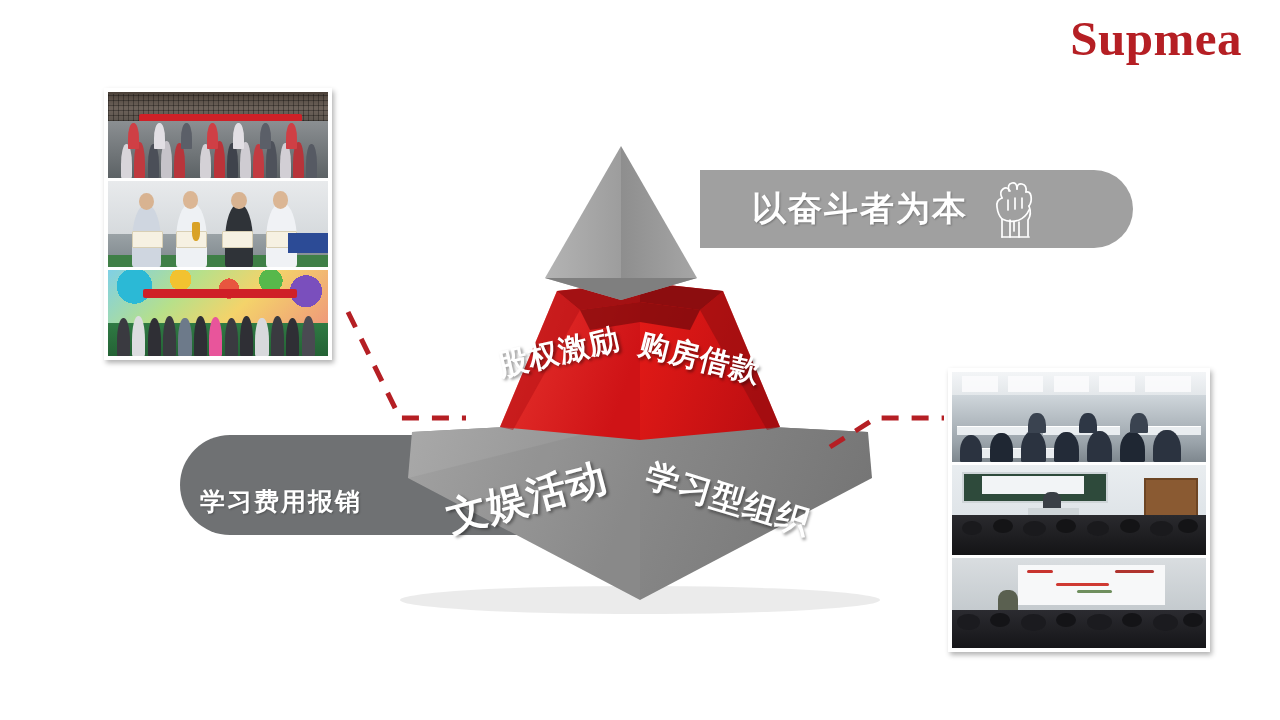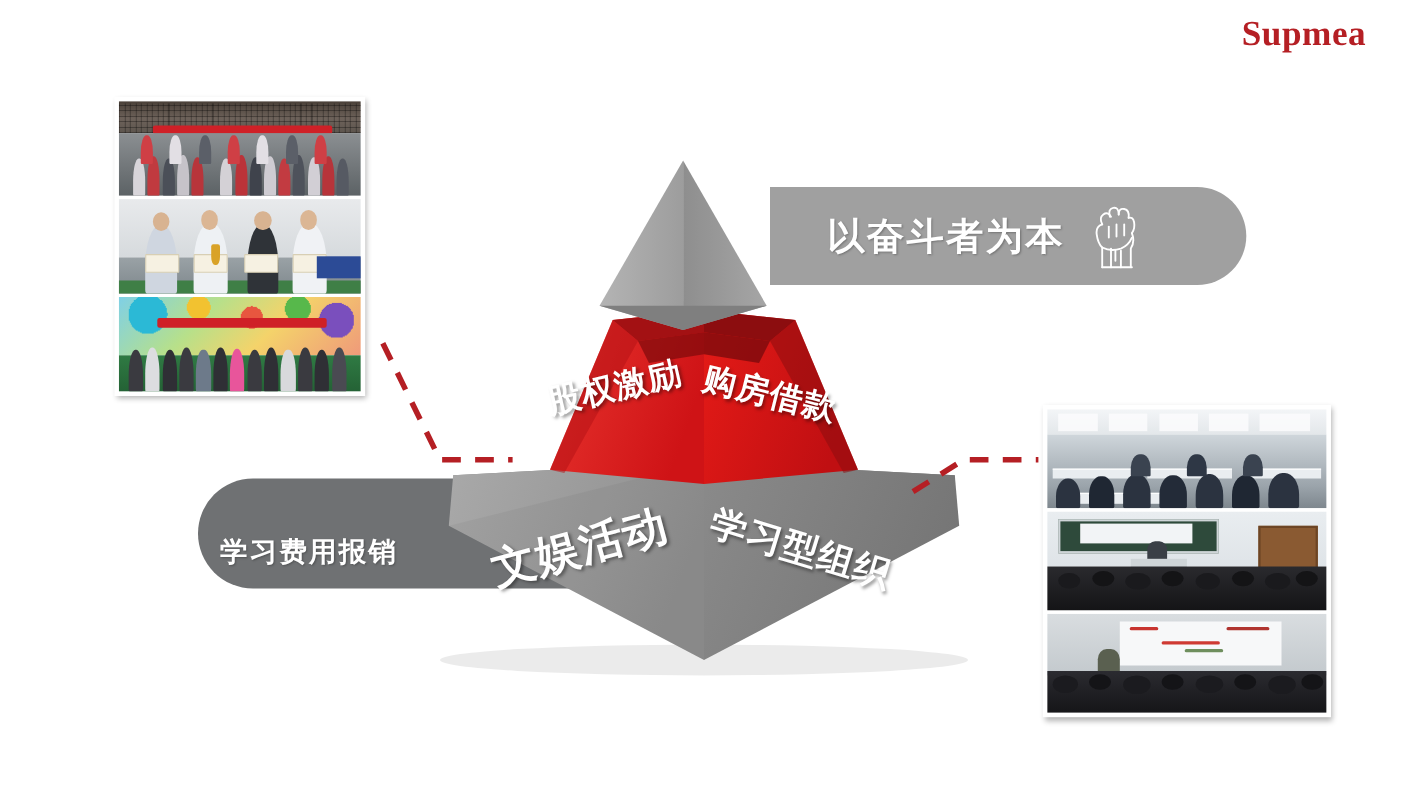--- a/index.html
+++ b/index.html
@@ -18,21 +18,21 @@
     overflow: hidden;
   }
 
   
   #brand-logo {
     position: absolute;
     top: 14px;
     right: 38px;
     font-family: "Liberation Serif", "DejaVu Serif", serif;
     font-weight: bold;
-    font-size: 32px;
+    font-size: 49px;
     letter-spacing: 0.5px;
     color: #b51f24;
     line-height: 1;
   }
 
   
   .photo-frame {
     position: absolute;
     background: #ffffff;
     padding: 4px;
@@ -133,21 +133,21 @@
   .pill {
     position: absolute;
     display: flex;
     align-items: center;
     box-sizing: border-box;
   }
   #banner-top {
     left: 700px;
     top: 170px;
     width: 433px;
-    height: 89px;
+    height: 78px;
     background: #a0a0a0;
     border-radius: 0 53px 53px 0;
     padding-left: 52px;
     gap: 22px;
   }
   #banner-bottom {
     left: 180px;
     top: 435px;
     width: 340px;
     height: 100px;

